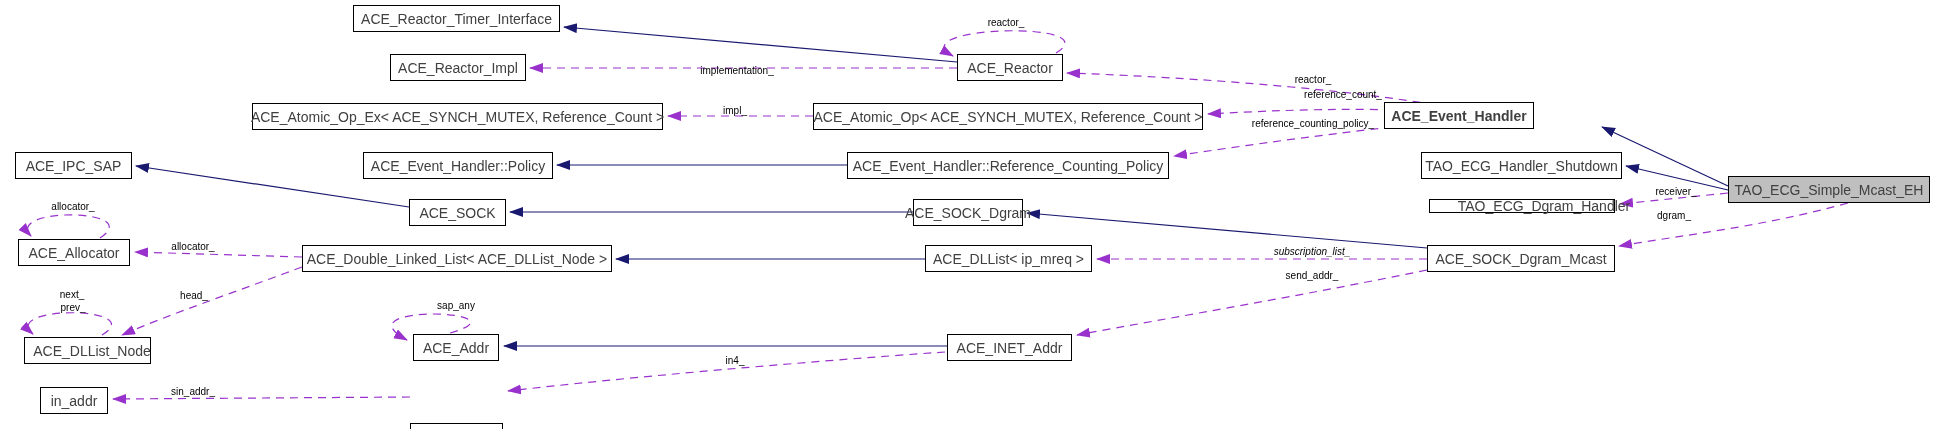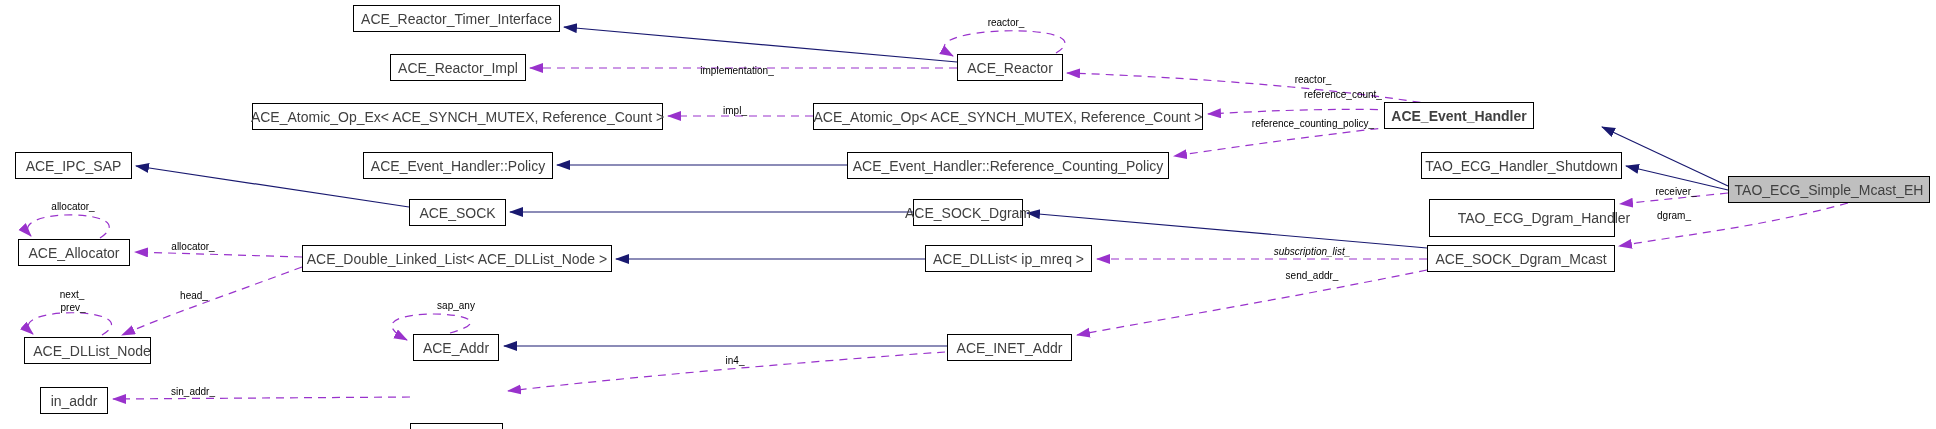--- a/index.html
+++ b/index.html
@@ -75,21 +75,21 @@
       <div class="node" style="left: 252px; top: 103px; width: 411px; height: 27px;">ACE_Atomic_Op_Ex&lt; ACE_SYNCH_MUTEX, Reference_Count &gt;</div>
       <div class="node" style="left: 813px; top: 103px; width: 390px; height: 27px;">ACE_Atomic_Op&lt; ACE_SYNCH_MUTEX, Reference_Count &gt;</div>
       <div class="node" style="left: 1384px; top: 102px; width: 150px; height: 27px; font-weight: bold;">ACE_Event_Handler</div>
       <div class="node" style="left: 15px; top: 152px; width: 117px; height: 27px;">ACE_IPC_SAP</div>
       <div class="node" style="left: 363px; top: 152px; width: 190px; height: 27px;">ACE_Event_Handler::Policy</div>
       <div class="node" style="left: 847px; top: 152px; width: 322px; height: 27px;">ACE_Event_Handler::Reference_Counting_Policy</div>
       <div class="node" style="left: 1421px; top: 152px; width: 201px; height: 27px;">TAO_ECG_Handler_Shutdown</div>
       <div class="node highlight" style="left: 1728px; top: 176px; width: 202px; height: 27px;">TAO_ECG_Simple_Mcast_EH</div>
       <div class="node" style="left: 409px; top: 199px; width: 97px; height: 27px;">ACE_SOCK</div>
       <div class="node" style="left: 913px; top: 199px; width: 110px; height: 27px;">ACE_SOCK_Dgram</div>
-      <div class="node" style="left: 1429px; top: 199px; width: 186px; height: 38px; padding-left: 44px;">TAO_ECG_Dgram_Handler</div>
+      <div class="node" style="left: 1429px; top: 199px; width: 186px; height: 14px; padding-left: 44px;">TAO_ECG_Dgram_Handler</div>
       <div class="node" style="left: 18px; top: 239px; width: 112px; height: 27px;">ACE_Allocator</div>
       <div class="node" style="left: 302px; top: 245px; width: 310px; height: 27px;">ACE_Double_Linked_List&lt; ACE_DLList_Node &gt;</div>
       <div class="node" style="left: 925px; top: 245px; width: 167px; height: 27px;">ACE_DLList&lt; ip_mreq &gt;</div>
       <div class="node" style="left: 1427px; top: 245px; width: 188px; height: 27px;">ACE_SOCK_Dgram_Mcast</div>
       <div class="node" style="left: 24px; top: 337px; width: 127px; height: 27px; padding-left: 9px;">ACE_DLList_Node</div>
       <div class="node" style="left: 413px; top: 334px; width: 86px; height: 27px;">ACE_Addr</div>
       <div class="node" style="left: 947px; top: 334px; width: 125px; height: 27px;">ACE_INET_Addr</div>
       <div class="node" style="left: 40px; top: 387px; width: 68px; height: 27px;">in_addr</div>
       <div class="node" style="left: 410px; top: 382px; width: 93px; height: 27px; margin-top: 41px;">sockaddr_in</div>
       <div class="edge-label" style="left: 1006px; top: 23px;">reactor_</div>

